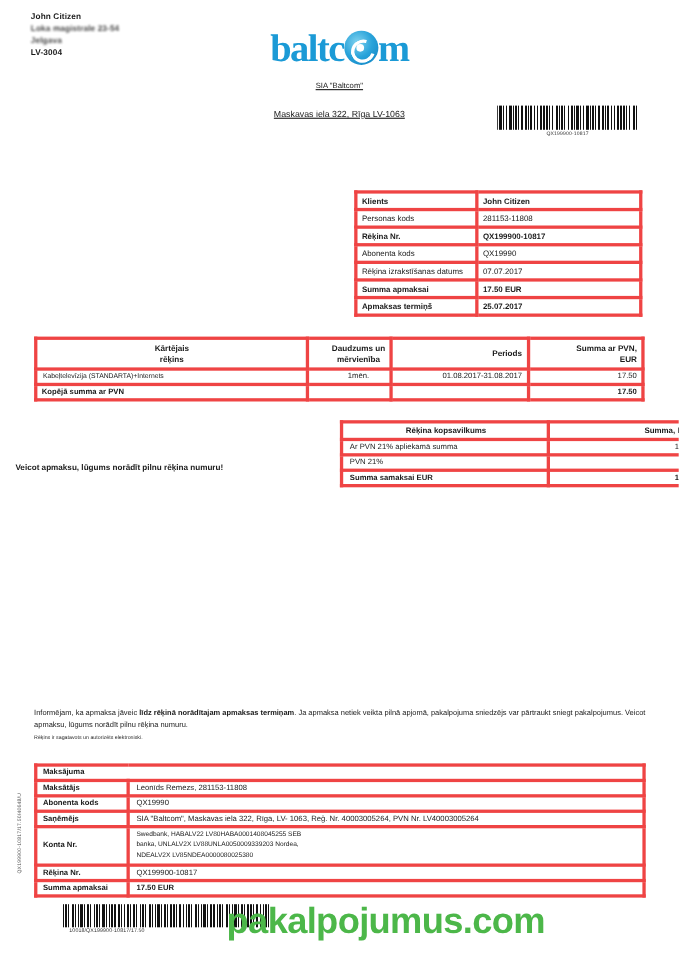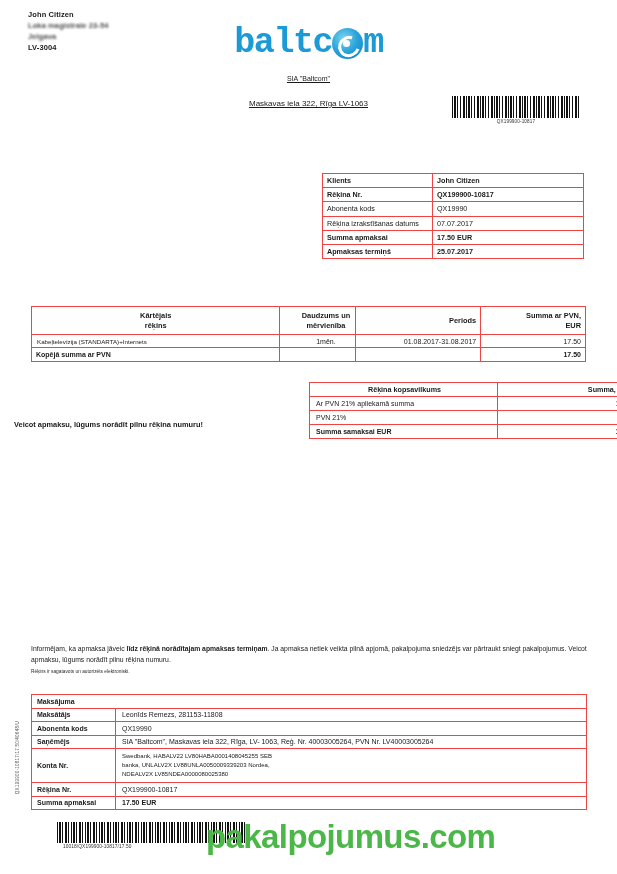--- a/index.html
+++ b/index.html
@@ -37,21 +37,21 @@
     text-align: center;
   }
   .logo {
     font-size: 35px;
     font-weight: bold;
     letter-spacing: -1.4px;
     color: #1b9ad6;
     line-height: 1;
     display: inline-flex;
     align-items: center;
-    font-family: Liberation Mono, monospace;
+    font-family: Liberation Serif, serif;
   }
   .logo .eye {
     display: inline-block;
     width: 31px; height: 31px;
     border-radius: 50%;
     background: radial-gradient(circle at 38% 34%, #7fd2ef 0%, #29a3da 48%, #0d7fc0 100%);
     position: relative;
     margin: 0 0px;
     vertical-align: middle;
   }
@@ -102,21 +102,21 @@
   }
   .bc-caption {
     font-size: 4.6px;
     letter-spacing: .15px;
     margin-top: .5px;
     color: #333;
   }
 
   
   table { border-collapse: collapse; }
-  td, th { border: 1px solid #ef4444; padding: 2px 4px; vertical-align: middle; margin-left: 28px; }
+  td, th { border: 3px solid #ef4444; padding: 2px 4px; vertical-align: middle; margin-left: 28px; }
 
   
   .client-table {
     position: absolute;
     left: 322px;
     top: 173px;
     width: 262px;
     font-size: 7.2px;
   }
   .client-table td { height: 14.2px; }
@@ -297,20 +297,24 @@
   <div class="bc-bars"></div>
   <div class="bc-caption">QX199900-10817</div>
 </div>
 
 <table class="client-table">
   <tbody id="client-rows">
       <tr class="bold">
         <td class="k">Klients</td>
         <td>John Citizen</td>
       </tr>
+      <tr>
+        <td class="k">Personas kods</td>
+        <td>281153-11808</td>
+      </tr>
       <tr class="bold">
         <td class="k">Rēķina Nr.</td>
         <td>QX199900-10817</td>
       </tr>
       <tr>
         <td class="k">Abonenta kods</td>
         <td>QX19990</td>
       </tr>
       <tr>
         <td class="k">Rēķina izrakstīšanas datums</td>

